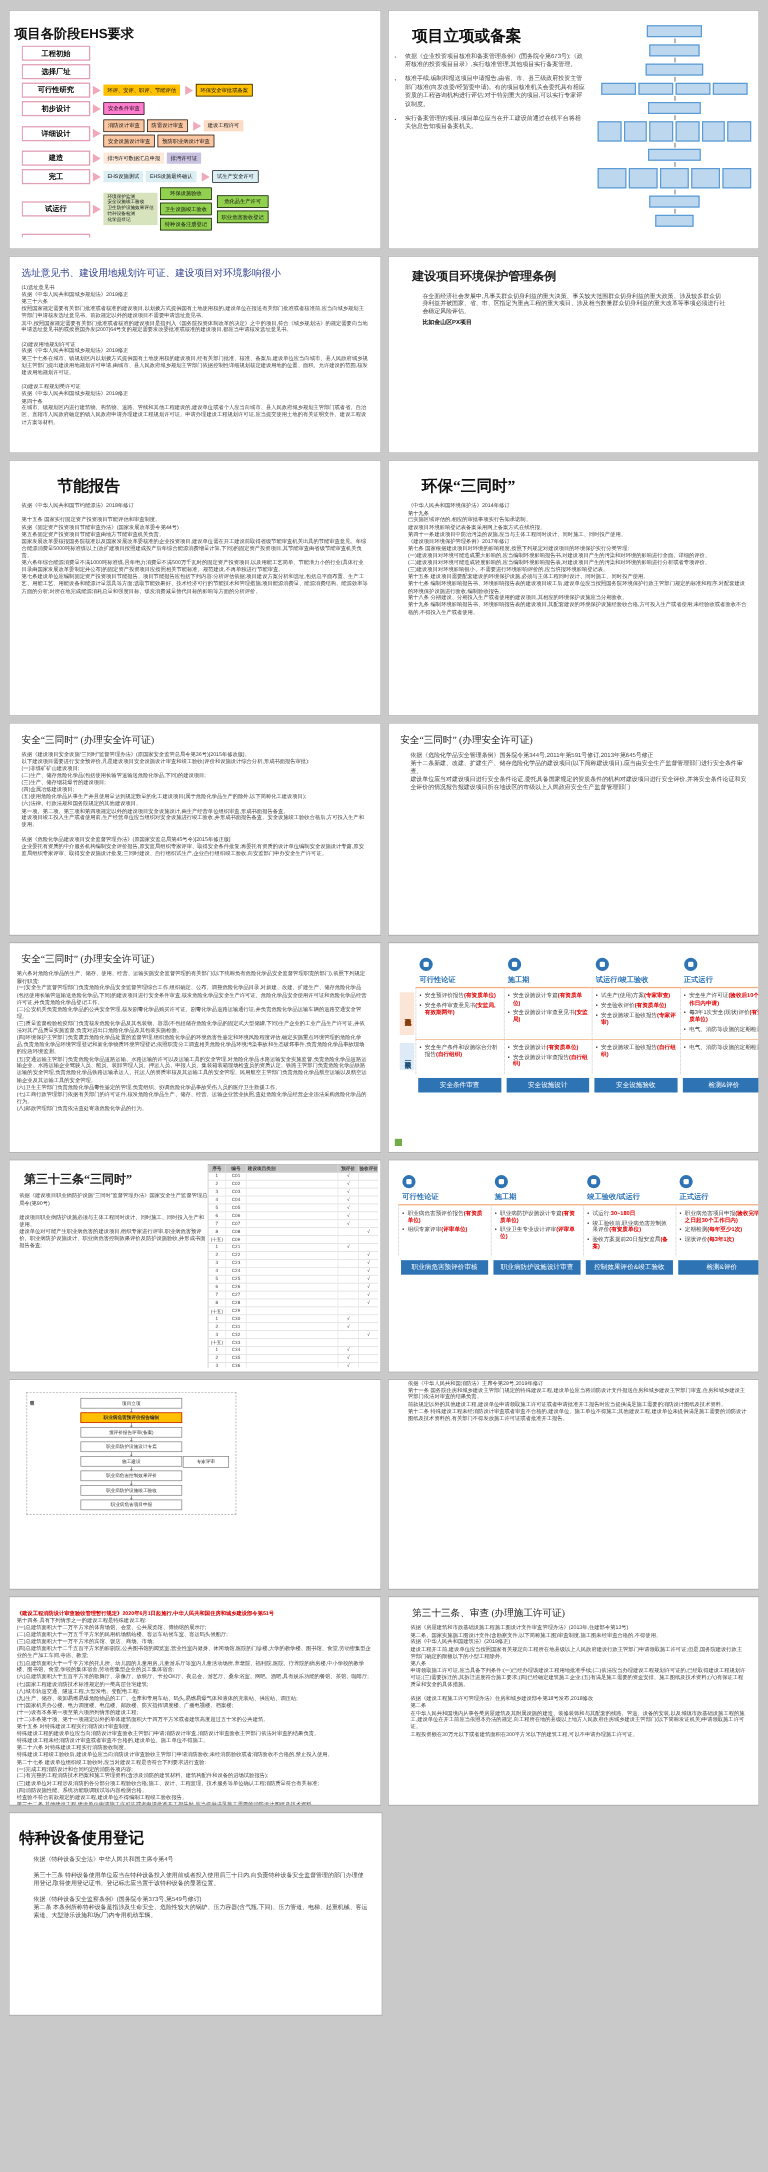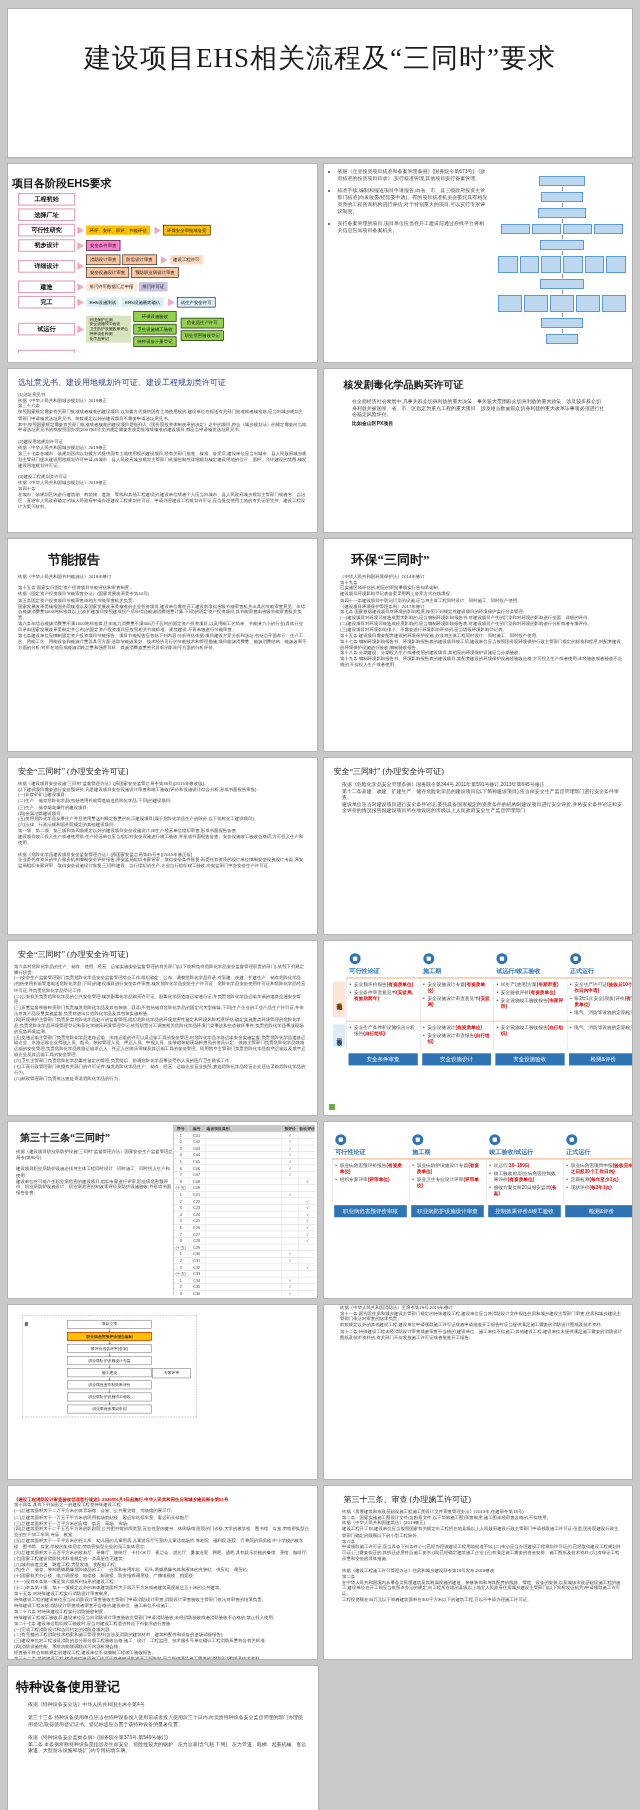--- a/index.html
+++ b/index.html
@@ -108,25 +108,20 @@
   .vcap{position:absolute;left:2px;top:8px;writing-mode:vertical-rl;font-size:6px;color:#666;}
 
   .red-law{color:#d40000;font-weight:bold;}
   .note-b{font-weight:bold;color:#111;}
 </style>
 </head>
 <body>
 
 <div class="page">
 
-  <div class="row" style="height:150px">
-    <div class="cell">
-      <div class="deck-title">建设项目EHS相关流程及“三同时”要求</div>
-    </div>
-  </div>
 
   <div class="row" style="height:200px">
     <div class="cell">
       <div class="t-sans">项目各阶段EHS要求</div>
       <div class="fcwrap">
         <div class="fc">
           <div class="fc-row">
               <div class="stage">工程初始</div>
             </div>
           <div class="fc-row">
@@ -193,20 +188,21 @@
             </div>
           </div>
           <div class="fc-row">
               <div class="stage">运行</div>
             </div>
         </div>
       </div>
     </div>
 
     <div class="cell">
+      <div class="t-lg">项目立项或备案</div>
       <ul class="blts">
         <li>依据《企业投资项目核准和备案管理条例》(国务院令第673号);《政府核准的投资项目目录》,实行核准管理,其他项目实行备案管理。</li>
         <li>核准手续,编制和报送项目申请报告,由省、市、县三级政府投资主管部门核准(向发改委/经贸委申请)。有的项目核准机关会委托具有相应资质的工程咨询机构进行评估;对于特别重大的项目,可以实行专家评议制度。</li>
         <li>实行备案管理的项目,项目单位应当在开工建设前通过在线平台将相关信息告知项目备案机关。</li>
       </ul>
       <div class="tree">
         <div class="trw">
             <div class="tbx" style="width:44px"></div>
           </div>
           <div class="tvl"></div>
@@ -256,40 +252,40 @@
           <div class="tvl"></div>
         <div class="trw">
             <div class="tbx" style="width:30px"></div>
           </div>
       </div>
     </div>
   </div>
 
   <div class="row" style="height:165px">
     <div class="cell">
-      <div class="t-sm t-navy">选址意见书、建设用地规划许可证、建设工程规划类许可证</div>
+      <div class="t-sm t-navy">选址意见书、建设用地规划许可证、建设项目对环境影响很小</div>
       <div class="pad">
           <div class="sc">(1)选址意见书
 依据《中华人民共和国城乡规划法》2019修正
 第三十六条
 按照国家规定需要有关部门批准或者核准的建设项目,以划拨方式提供国有土地使用权的,建设单位在报送有关部门批准或者核准前,应当向城乡规划主管部门申请核发选址意见书。前款规定以外的建设项目不需要申请选址意见书。
 其中,按照国家规定需要有关部门批准或者核准的建设项目是指列入《国务院投资体制改革的决定》之中的项目,符合《城乡规划法》的规定需要向当地申请选址意见书的或按照国办发[2007]64号文的规定需要发改委批准或核准的建设项目,都应当申请核发选址意见书。
 
 (2)建设用地规划许可证
 依据《中华人民共和国城乡规划法》2019修正
 第三十七条在城市、镇规划区内以划拨方式提供国有土地使用权的建设项目,经有关部门批准、核准、备案后,建设单位应当向城市、县人民政府城乡规划主管部门提出建设用地规划许可申请,由城市、县人民政府城乡规划主管部门依据控制性详细规划核定建设用地的位置、面积、允许建设的范围,核发建设用地规划许可证。
 
 (3)建设工程规划类许可证
 依据《中华人民共和国城乡规划法》2019修正
 第四十条
 在城市、镇规划区内进行建筑物、构筑物、道路、管线和其他工程建设的,建设单位或者个人应当向城市、县人民政府城乡规划主管部门或者省、自治区、直辖市人民政府确定的镇人民政府申请办理建设工程规划许可证。申请办理建设工程规划许可证,应当提交使用土地的有关证明文件、建设工程设计方案等材料。</div>
         </div>
     </div>
     <div class="cell">
-      <div class="t-md" style="font-size:10px;margin-left:20px">核发剧毒化学品购买许可证</div>
+      <div class="t-md" style="font-size:10px;margin-left:20px">建设项目环境保护管理条例</div>
       <div style="margin:6px 28px 0">
         <div class="sc" style="font-size:9px">在全面经济社会发展中,凡事关群众切身利益的重大决策、事关较大范围群众切身利益的重大政策、涉及较多群众切身利益并被国家、省、市、区指定为重点工程的重大项目、涉及相当数量群众切身利益的重大改革等事项必须进行社会稳定风险评估。</div>
         <div class="sc note-b" style="font-size:9px;margin-top:-14px">比如金山区PX项目</div>
       </div>
     </div>
   </div>
 
   <div class="row" style="height:214px">
     <div class="cell">
       <div class="t-lg" style="font-family:'Liberation Sans',sans-serif;margin-left:40px">节能报告</div>

